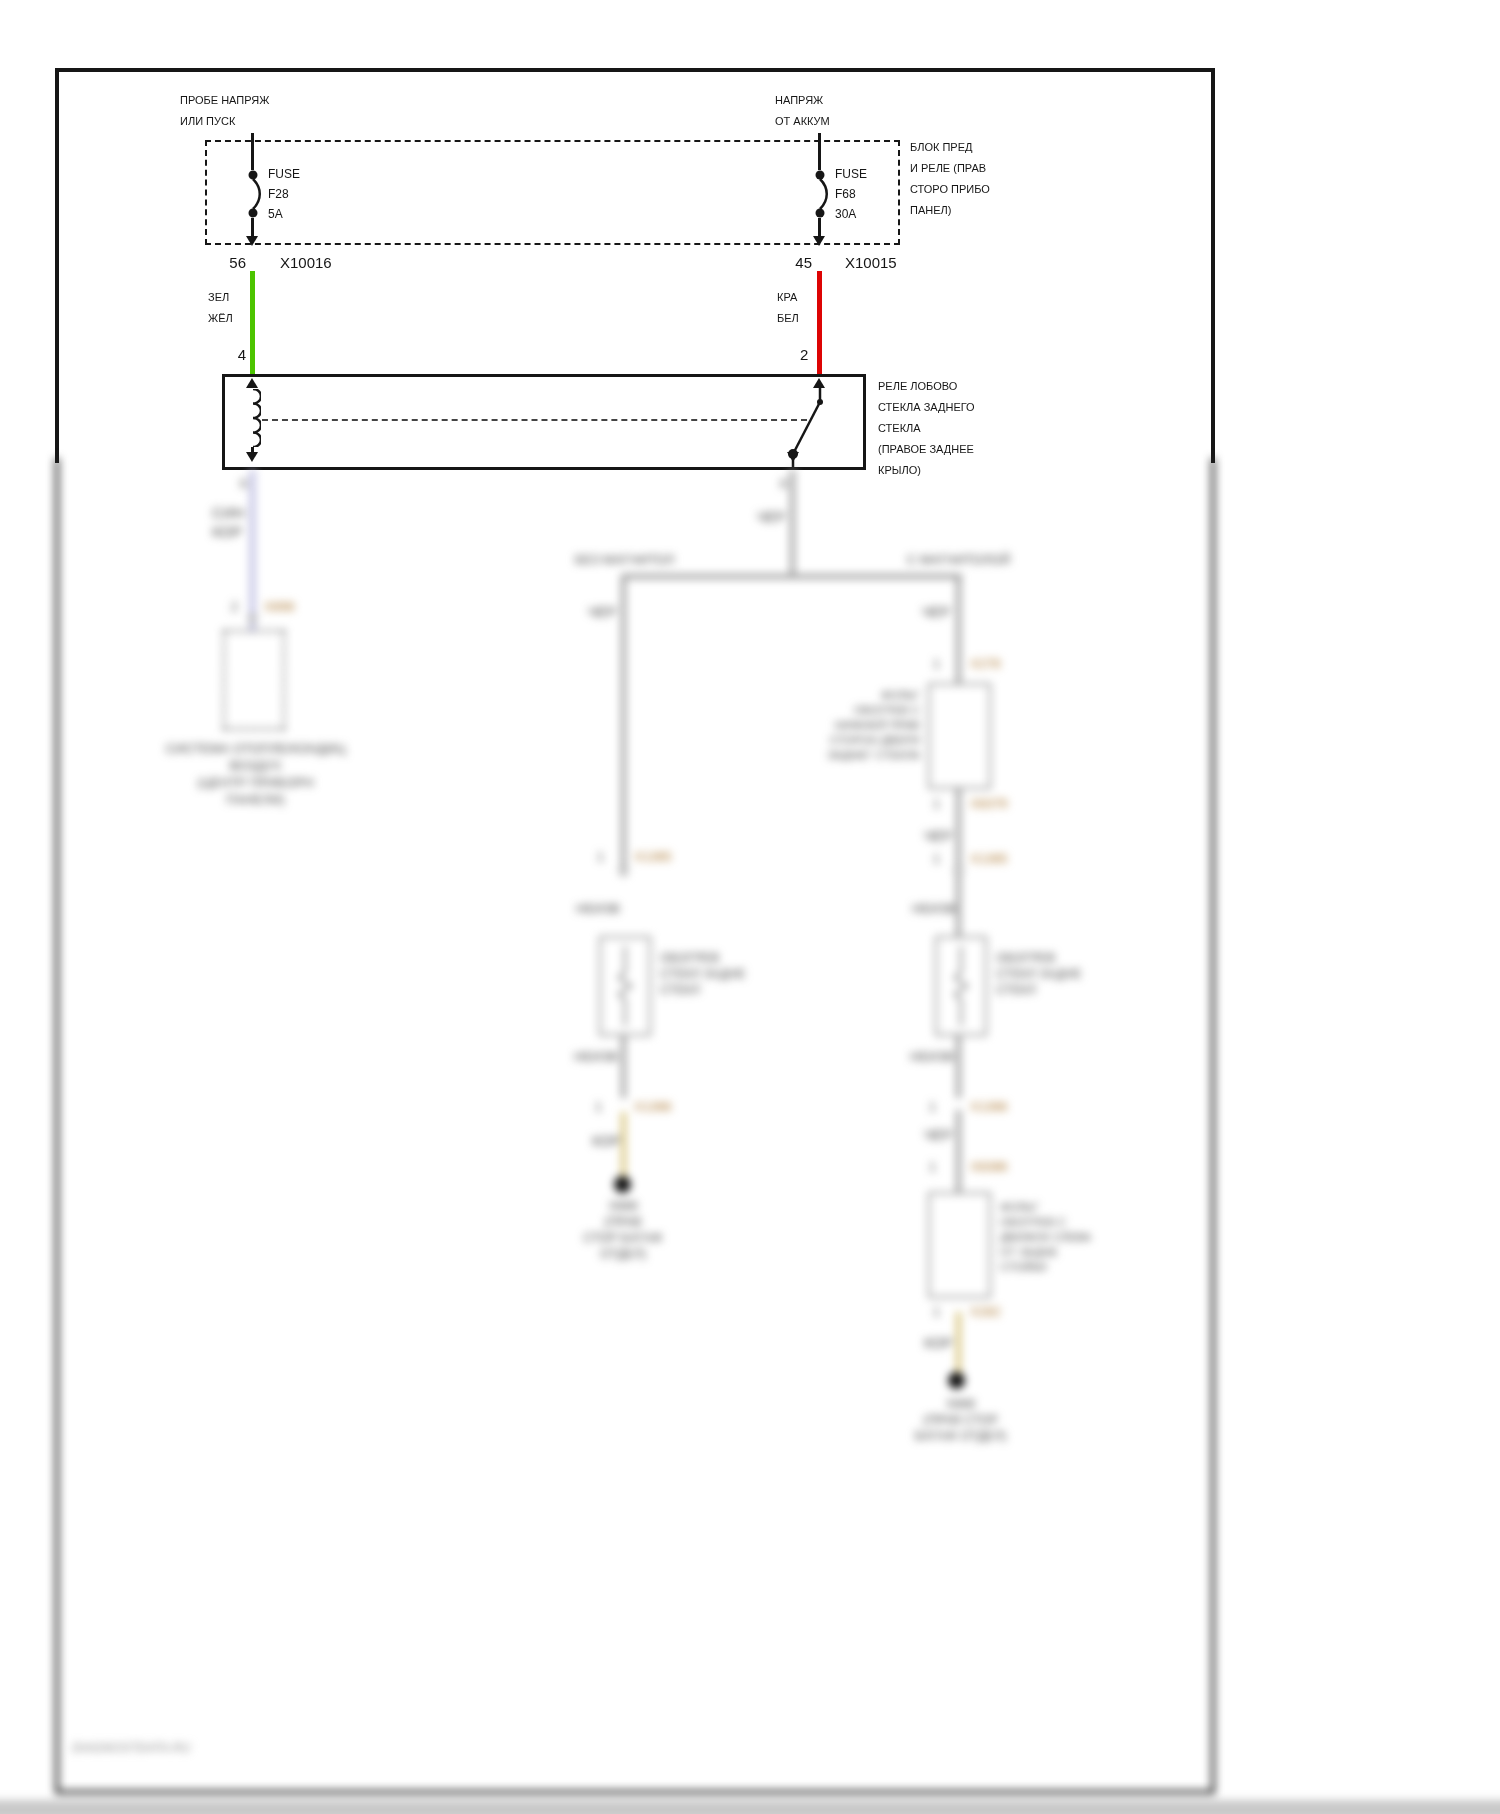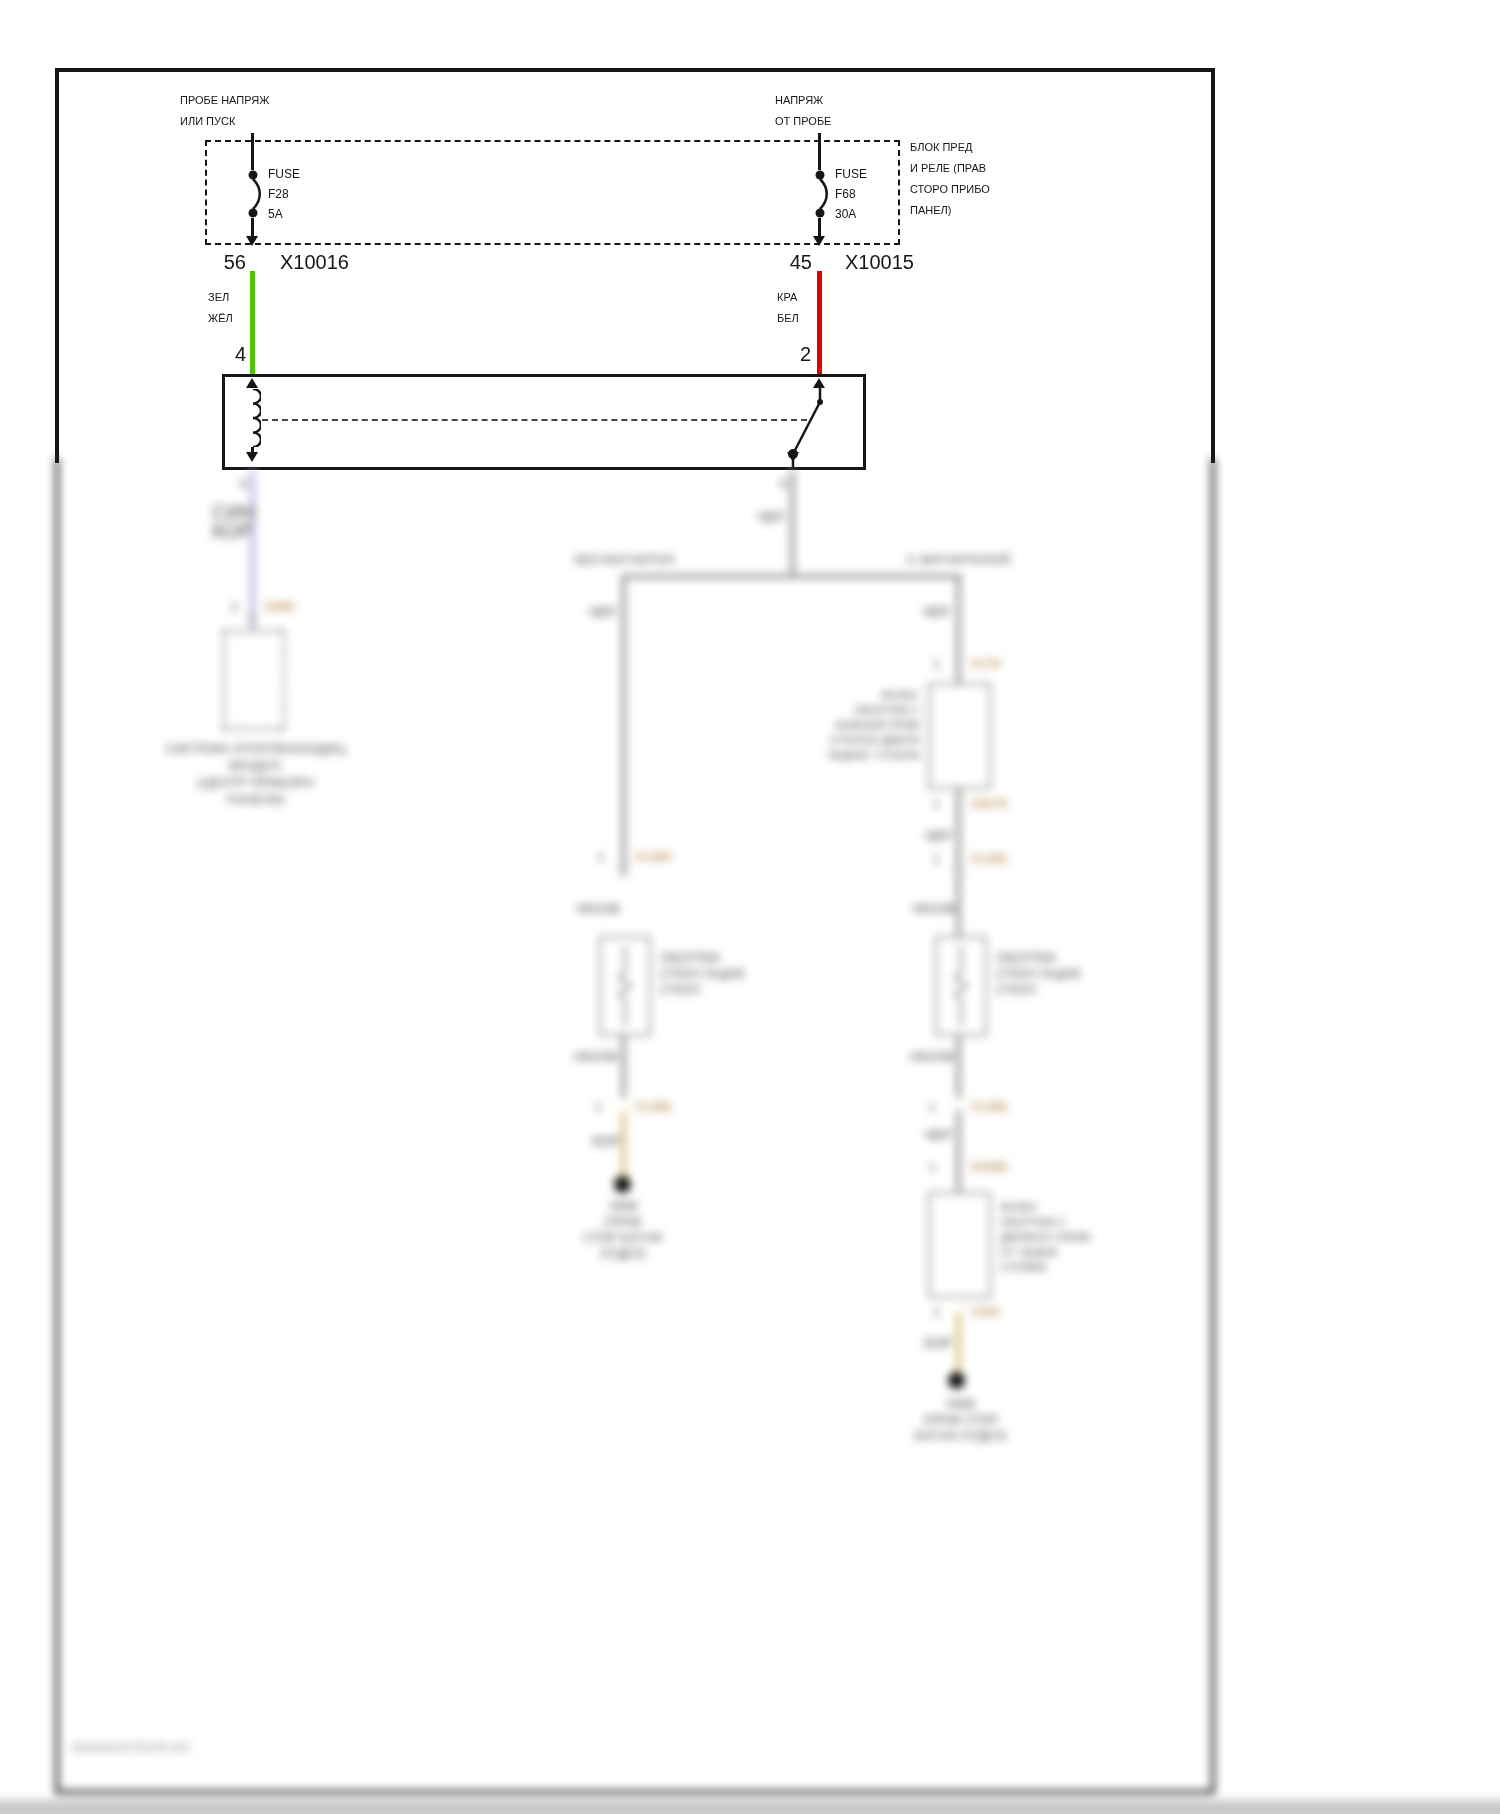--- a/index.html
+++ b/index.html
@@ -3,21 +3,21 @@
 <meta charset="utf-8">
 <style>
   *{box-sizing:border-box;margin:0;padding:0}
   html,body{background:#fff}
   .canvas{position:relative;width:1500px;height:1814px;background:#fff;overflow:hidden;
           font-family:"Liberation Sans",sans-serif;color:#161616}
   .a{position:absolute}
   .pre{white-space:pre-line}
   .t17{font-size:11px;line-height:21px}
   .t16{font-size:12px;line-height:20px}
-  .t15{font-size:20px;line-height:19px}
+  .t15{font-size:15px;line-height:19px}
   .t14{font-size:14px;line-height:18px}
   .t13{font-size:13px;line-height:17px}
   .t12{font-size:12.5px;line-height:16px}
   .t11{font-size:11.5px;line-height:15px}
   .ctr{text-align:center}
   .rgt{text-align:right}
   .bt{color:#494949}
   .conn-id{color:#a9742c}
   .wire{position:absolute}
   .arrow-down{position:absolute;width:0;height:0;border-left:6px solid transparent;
@@ -39,21 +39,21 @@
 </head>
 <body>
 
 <div class="canvas">
 
   <div class="frame-top"></div>
 
   <div class="a t17 pre" style="left:180px;top:90px">ПРОБЕ НАПРЯЖ
 ИЛИ ПУСК</div>
   <div class="a t17 pre" style="left:775px;top:90px">НАПРЯЖ
-ОТ ПРОБЕ</div>
+ОТ АККУМ</div>
 
   <div class="wire stub" style="left:251px;top:133px;width:3px;height:37px"></div>
   <div class="wire stub" style="left:818px;top:133px;width:3px;height:37px"></div>
 
   <div class="dashed-box" style="left:205px;top:140px;width:695px;height:105px"></div>
   <div class="a t17 pre" style="left:910px;top:137px">БЛОК ПРЕД
 И РЕЛЕ (ПРАВ
 СТОРО ПРИБО
 ПАНЕЛ)</div>
 
@@ -119,20 +119,25 @@
     <svg width="80" height="94" viewBox="0 0 80 94">
       <path d="M45 10 V24" stroke="#161616" stroke-width="2.5"></path>
       <circle cx="45" cy="26" r="3" fill="#161616"></circle>
       <path d="M45 26 L18 78" stroke="#161616" stroke-width="2.5"></path>
       <circle cx="18" cy="78" r="5" fill="#161616"></circle>
       <path d="M18 78 V94" stroke="#161616" stroke-width="2.5"></path>
     </svg>
   </div>
   <div class="arrow-down" style="left:787px;top:452px"></div>
 
+  <div class="a t17 pre" style="left:878px;top:376px">РЕЛЕ ЛОБОВО
+СТЕКЛА ЗАДНЕГО
+СТЕКЛА
+(ПРАВОЕ ЗАДНЕЕ
+КРЫЛО)</div>
 
   <div class="blur-layer">
 
     <div class="frame-low"></div>
 
     <div class="a t12 bt" style="left:240px;top:476px">6</div>
     <div class="a t12 bt" style="left:780px;top:476px">8</div>
 
     <div class="wire" style="left: 250px; top: 470px; width: 5px; height: 162px; background-color: rgb(183, 183, 223);"></div>
     <div class="a t15 pre bt" style="left:212px;top:503px">СИН

